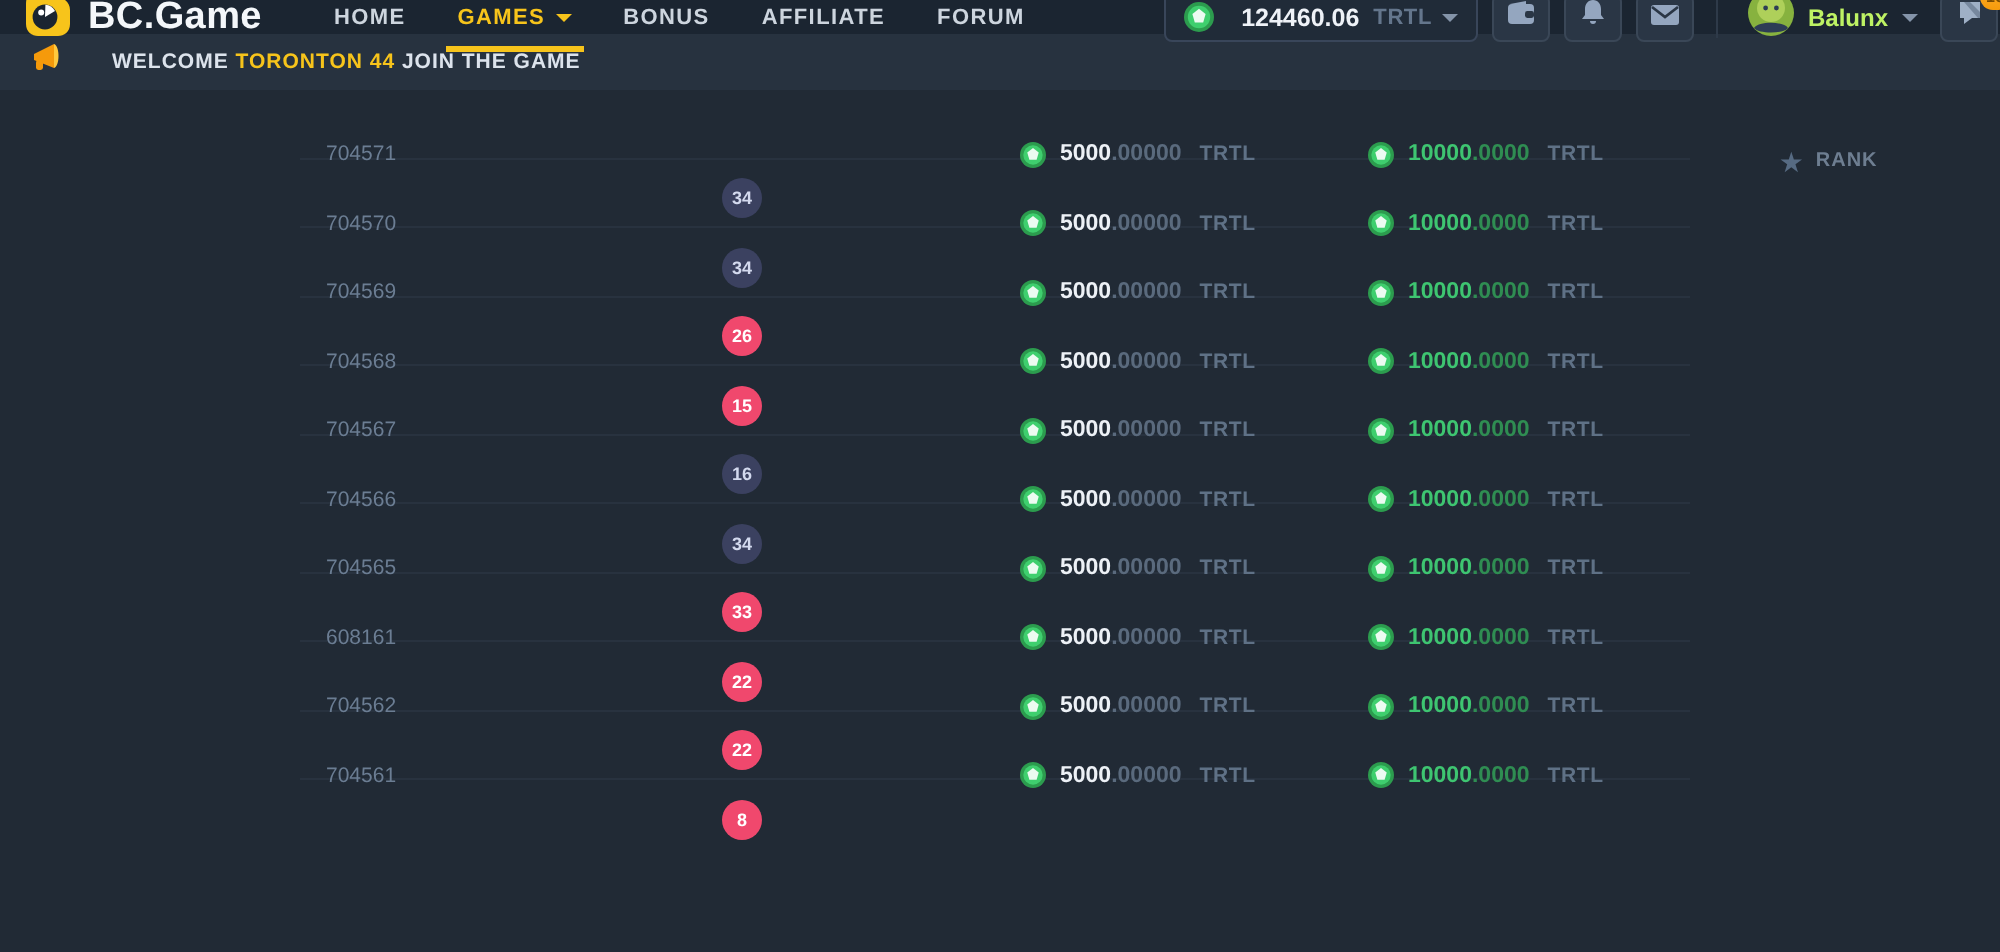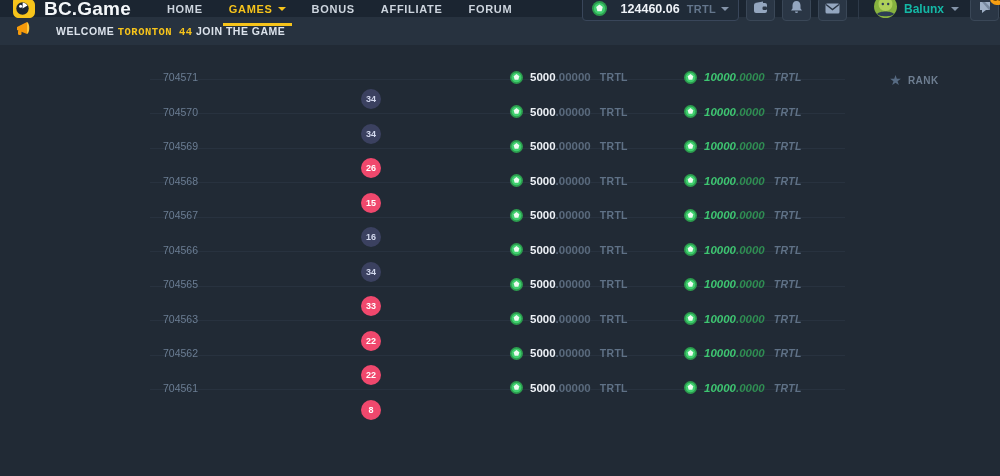--- a/index.html
+++ b/index.html
@@ -36,36 +36,36 @@
   }
   .balance-amount { color:#eef2f7; font-size:12.5px; font-weight:bold; }
   .balance-currency { color:#64768c; font-size:11px; font-weight:bold; letter-spacing:.3px; display:flex; align-items:center; gap:5px; }
 
   .icon-btn {
     width:29px; height:24px; background:#2a3645; border:1px solid #3a4757; border-radius:4px;
     display:flex; align-items:center; justify-content:center; cursor:pointer; position:relative;
   }
   .divider-v { width:1px; height:20px; background:#2e3a49; margin:0 4px; }
   .user-menu { display:flex; align-items:center; gap:7px; cursor:pointer; padding:0 4px; }
-  .username { color:#14b8a6; font-size:12px; font-weight:bold; }
+  .username { color:#bef264; font-size:12px; font-weight:bold; }
   .chat-btn { margin-right:-9px; }
   .chat-badge {
     position:absolute; top:-6px; right:-7px; min-width:15px; height:13px; border-radius:7px;
     background:linear-gradient(#ffb02e,#f59a0b); color:#7a4a00; font-size:8px; font-weight:bold;
     display:flex; align-items:center; justify-content:center; padding:0 3px;
   }
 
   
   .banner {
     height:28px; background:#27323f; display:flex; align-items:center; padding:0 14px;
     position:relative; z-index:2;
   }
   .banner-msg { display:flex; align-items:center; gap:22px; }
   .banner-text { color:#dce3ec; font-size:10.5px; font-weight:bold; letter-spacing:.5px; }
-  .banner-text .hl { color:#f7c41b;font-family:Liberation Mono, monospace; }
+  .banner-text .hl { color:#f7c41b; }
   .banner-right { margin-left:auto; display:flex; align-items:center; gap:70px;flex-direction:column; }
   .tasks-widget { display:flex; align-items:center; gap:9px; cursor:pointer; }
   .tasks-texts { display:flex; flex-direction:column; line-height:1.15; }
   .tasks-title { color:#fff; font-size:11px; font-weight:bold; font-style:italic; letter-spacing:.3px; }
   .tasks-sub { color:#8392a5; font-size:11px; font-style:italic; letter-spacing:.3px;text-align:right; }
   .rank-widget { display:flex; align-items:center; gap:6px; cursor:pointer; margin-right:6px; }
   .rank-star { color:#566a82; font-size:14px; line-height:1; }
   .rank-label { color:#6e7e91; font-size:10px; font-weight:bold; letter-spacing:.5px; }
 
   
@@ -81,21 +81,21 @@
   .trow { height:34.5px; border-bottom:1px solid #28323f; }
   .cell-id { padding-left:13px; color:#6b7d93; font-size:10.5px; cursor:pointer; }
   .cell-result { display:flex; justify-content:center; }
   .badge {
     width:20px; height:20px; border-radius:50%; display:flex; align-items:center; justify-content:center;
     font-size:9px; font-weight:bold;margin-top:44px;
   }
   .badge.navy { background:#3b4160; color:#d3d9ee; }
   .badge.red  { background:#f0486d; color:#ffffff; }
   .cell-amount { padding-left:64px; display:flex; align-items:center; }
-  .cell-profit { padding-left:24px; display:flex; align-items:center;font-style:italic; }
+  .cell-profit { padding-left:24px; display:flex; align-items:center; }
   .coin { margin-right:7px; display:inline-flex; }
   .num-int { color:#edf1f6; font-weight:bold; font-size:11.5px; }
   .num-frac { color:#5a6a7d; font-weight:bold; font-size:11.5px; }
   .cell-profit .num-int { color:#3ec571; }
   .cell-profit .num-frac { color:#2f8d52; }
   .cur { color:#5f7186; font-size:10.5px; font-weight:bold; margin-left:9px; letter-spacing:.3px; }
 </style>
 </head>
 <body>
 
@@ -444,21 +444,21 @@
           <circle cx="7.5" cy="7.5" r="5.6" fill="#3fcf6e"></circle>
           <path d="M7.5 3.4 L10.8 6 L9.6 10.2 L5.4 10.2 L4.2 6 Z" fill="#ffffff" opacity="0.9"></path>
         </svg>
       </span>
       <span class="num-int">10000</span>
             <span class="num-frac">.0000</span>
       <span class="cur">TRTL</span>
     </div>
   </div>
         <div class="trow">
-    <div class="cell-id">704563</div>
+    <div class="cell-id">608161</div>
     <div class="cell-result">
       <span class="badge red">22</span>
     </div>
     <div class="cell-amount">
       <span class="coin">
         <svg width="13" height="13" viewBox="0 0 15 15">
           <circle cx="7.5" cy="7.5" r="7.5" fill="#2c9c4e"></circle>
           <circle cx="7.5" cy="7.5" r="5.6" fill="#3fcf6e"></circle>
           <path d="M7.5 3.4 L10.8 6 L9.6 10.2 L5.4 10.2 L4.2 6 Z" fill="#ffffff" opacity="0.9"></path>
         </svg>

